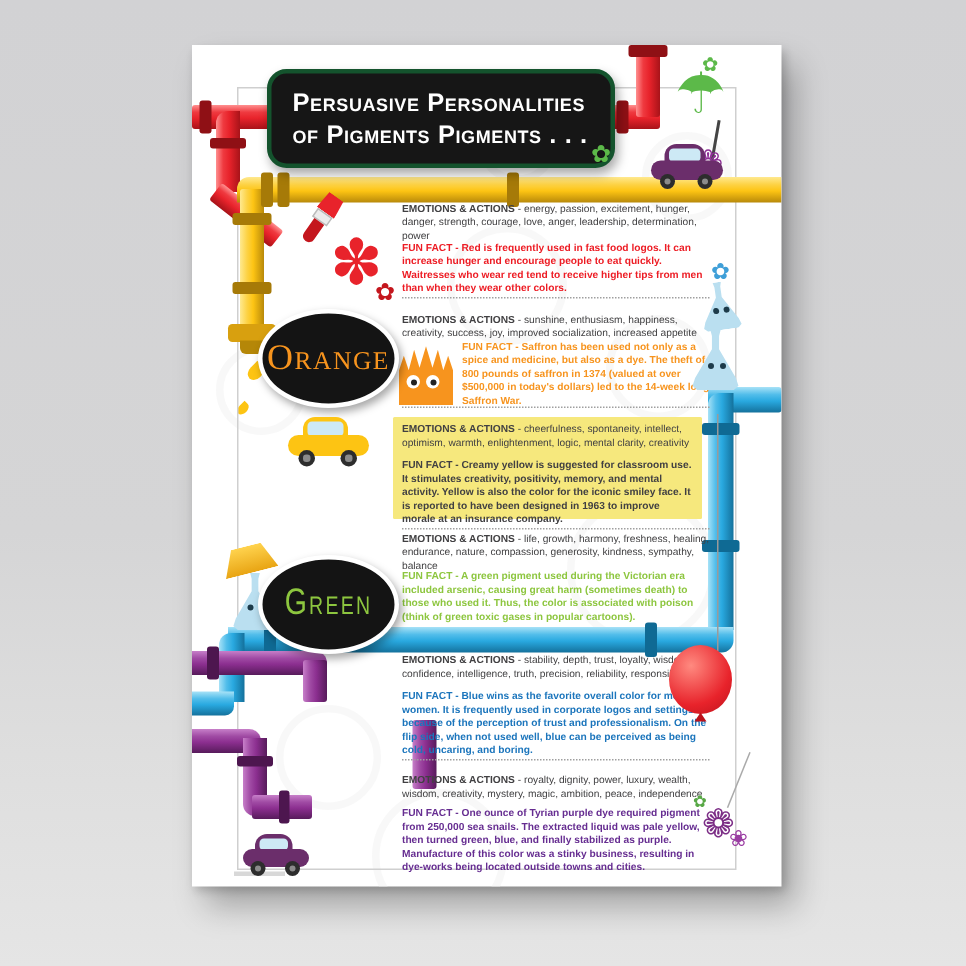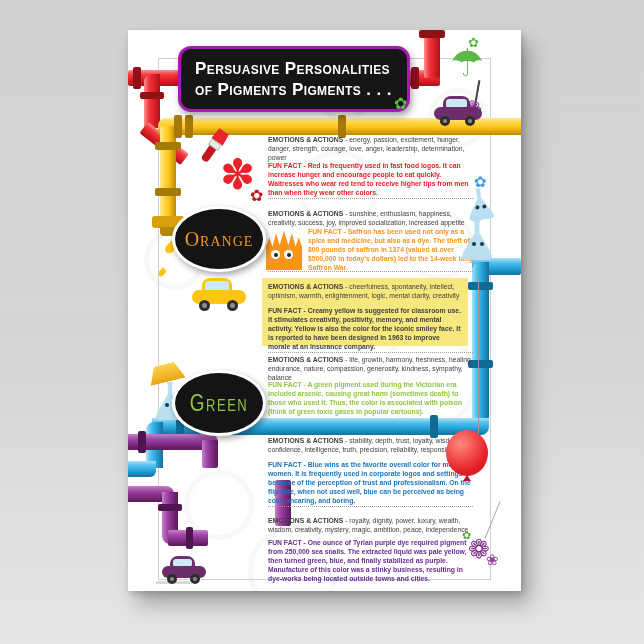--- a/index.html
+++ b/index.html
@@ -18,31 +18,31 @@
   .ph-yel{background:linear-gradient(180deg,#ffe98f 0%,#fdd244 30%,#fdc413 55%,#b8890a 100%);}
   .pv-yel{background:linear-gradient(90deg,#ffe98f 0%,#fdd244 30%,#fdc413 55%,#b8890a 100%);}
   .ph-cyn{background:linear-gradient(180deg,#a8e2f7 0%,#51bdea 30%,#29a9e0 55%,#14719c 100%);}
   .pv-cyn{background:linear-gradient(90deg,#a8e2f7 0%,#51bdea 30%,#29a9e0 55%,#14719c 100%);}
   .ph-pur{background:linear-gradient(180deg,#c77fc9 0%,#a04ba4 30%,#8c2f90 55%,#571b5b 100%);}
   .pv-pur{background:linear-gradient(90deg,#c77fc9 0%,#a04ba4 30%,#8c2f90 55%,#571b5b 100%);}
   .fl{position:absolute;border-radius:2px;}
   .fl-red{background:#8f1015;} .fl-yel{background:#a67a08;} .fl-cyn{background:#0f6a94;} .fl-pur{background:#4d164f;}
 
   
-  .title{position:absolute;left:50px;top:16px;width:232px;height:66px;background:#161616;border:3px solid #a21caf;
+  .title{position:absolute;left:50px;top:16px;width:232px;height:66px;background:#161616;border:3px solid #14532d;
     border-radius:13px;box-shadow:2px 4px 7px rgba(0,0,0,.35);z-index:5;display:flex;flex-direction:column;
     justify-content:center;padding-left:14px;box-sizing:border-box;}
   .title div{color:#fff;font-size:17px;font-weight:bold;font-variant:small-caps;letter-spacing:.4px;line-height:1.25;}
 
   
   .badge{position:absolute;background:#141414;border:3px solid #fff;border-radius:50%;
     box-shadow:2px 3px 6px rgba(0,0,0,.35);z-index:4;display:flex;align-items:center;justify-content:center;}
   .bl{white-space:nowrap;}
   .bl-red{font-family:"DejaVu Serif",serif;font-size:25px;font-variant:small-caps;}
-  .bl-orange{font-family:"Liberation Serif",serif;font-size:20px;font-variant:small-caps;letter-spacing:1px;}
+  .bl-orange{font-family:"Liberation Serif",serif;font-size:24px;font-variant:small-caps;letter-spacing:1px;}
   .bl-yellow{font-family:"DejaVu Serif",serif;font-size:19px;font-variant:small-caps;letter-spacing:1px;transform:scaleY(1.35);}
   .bl-green{font-family:"Liberation Sans",sans-serif;font-size:19px;font-variant:small-caps;letter-spacing:1.5px;transform:scaleY(1.3);}
   .bl-blue{font-family:"DejaVu Serif",serif;font-size:19px;font-variant:small-caps;transform:scaleY(1.25);}
   .bl-purple{font-family:"Liberation Serif",serif;font-size:16px;font-variant:small-caps;letter-spacing:1px;transform:scaleY(1.25);}
 
   
   .em,.ff{position:absolute;width:210px;margin:0;font-size:6.8px;line-height:1.32;z-index:3;}
   .em{color:#414042;} .em b{font-weight:bold;}
   .ff{font-weight:bold;}
   .sep{position:absolute;width:205px;height:0;border-top:1px dotted #9f9f9f;z-index:3;}

